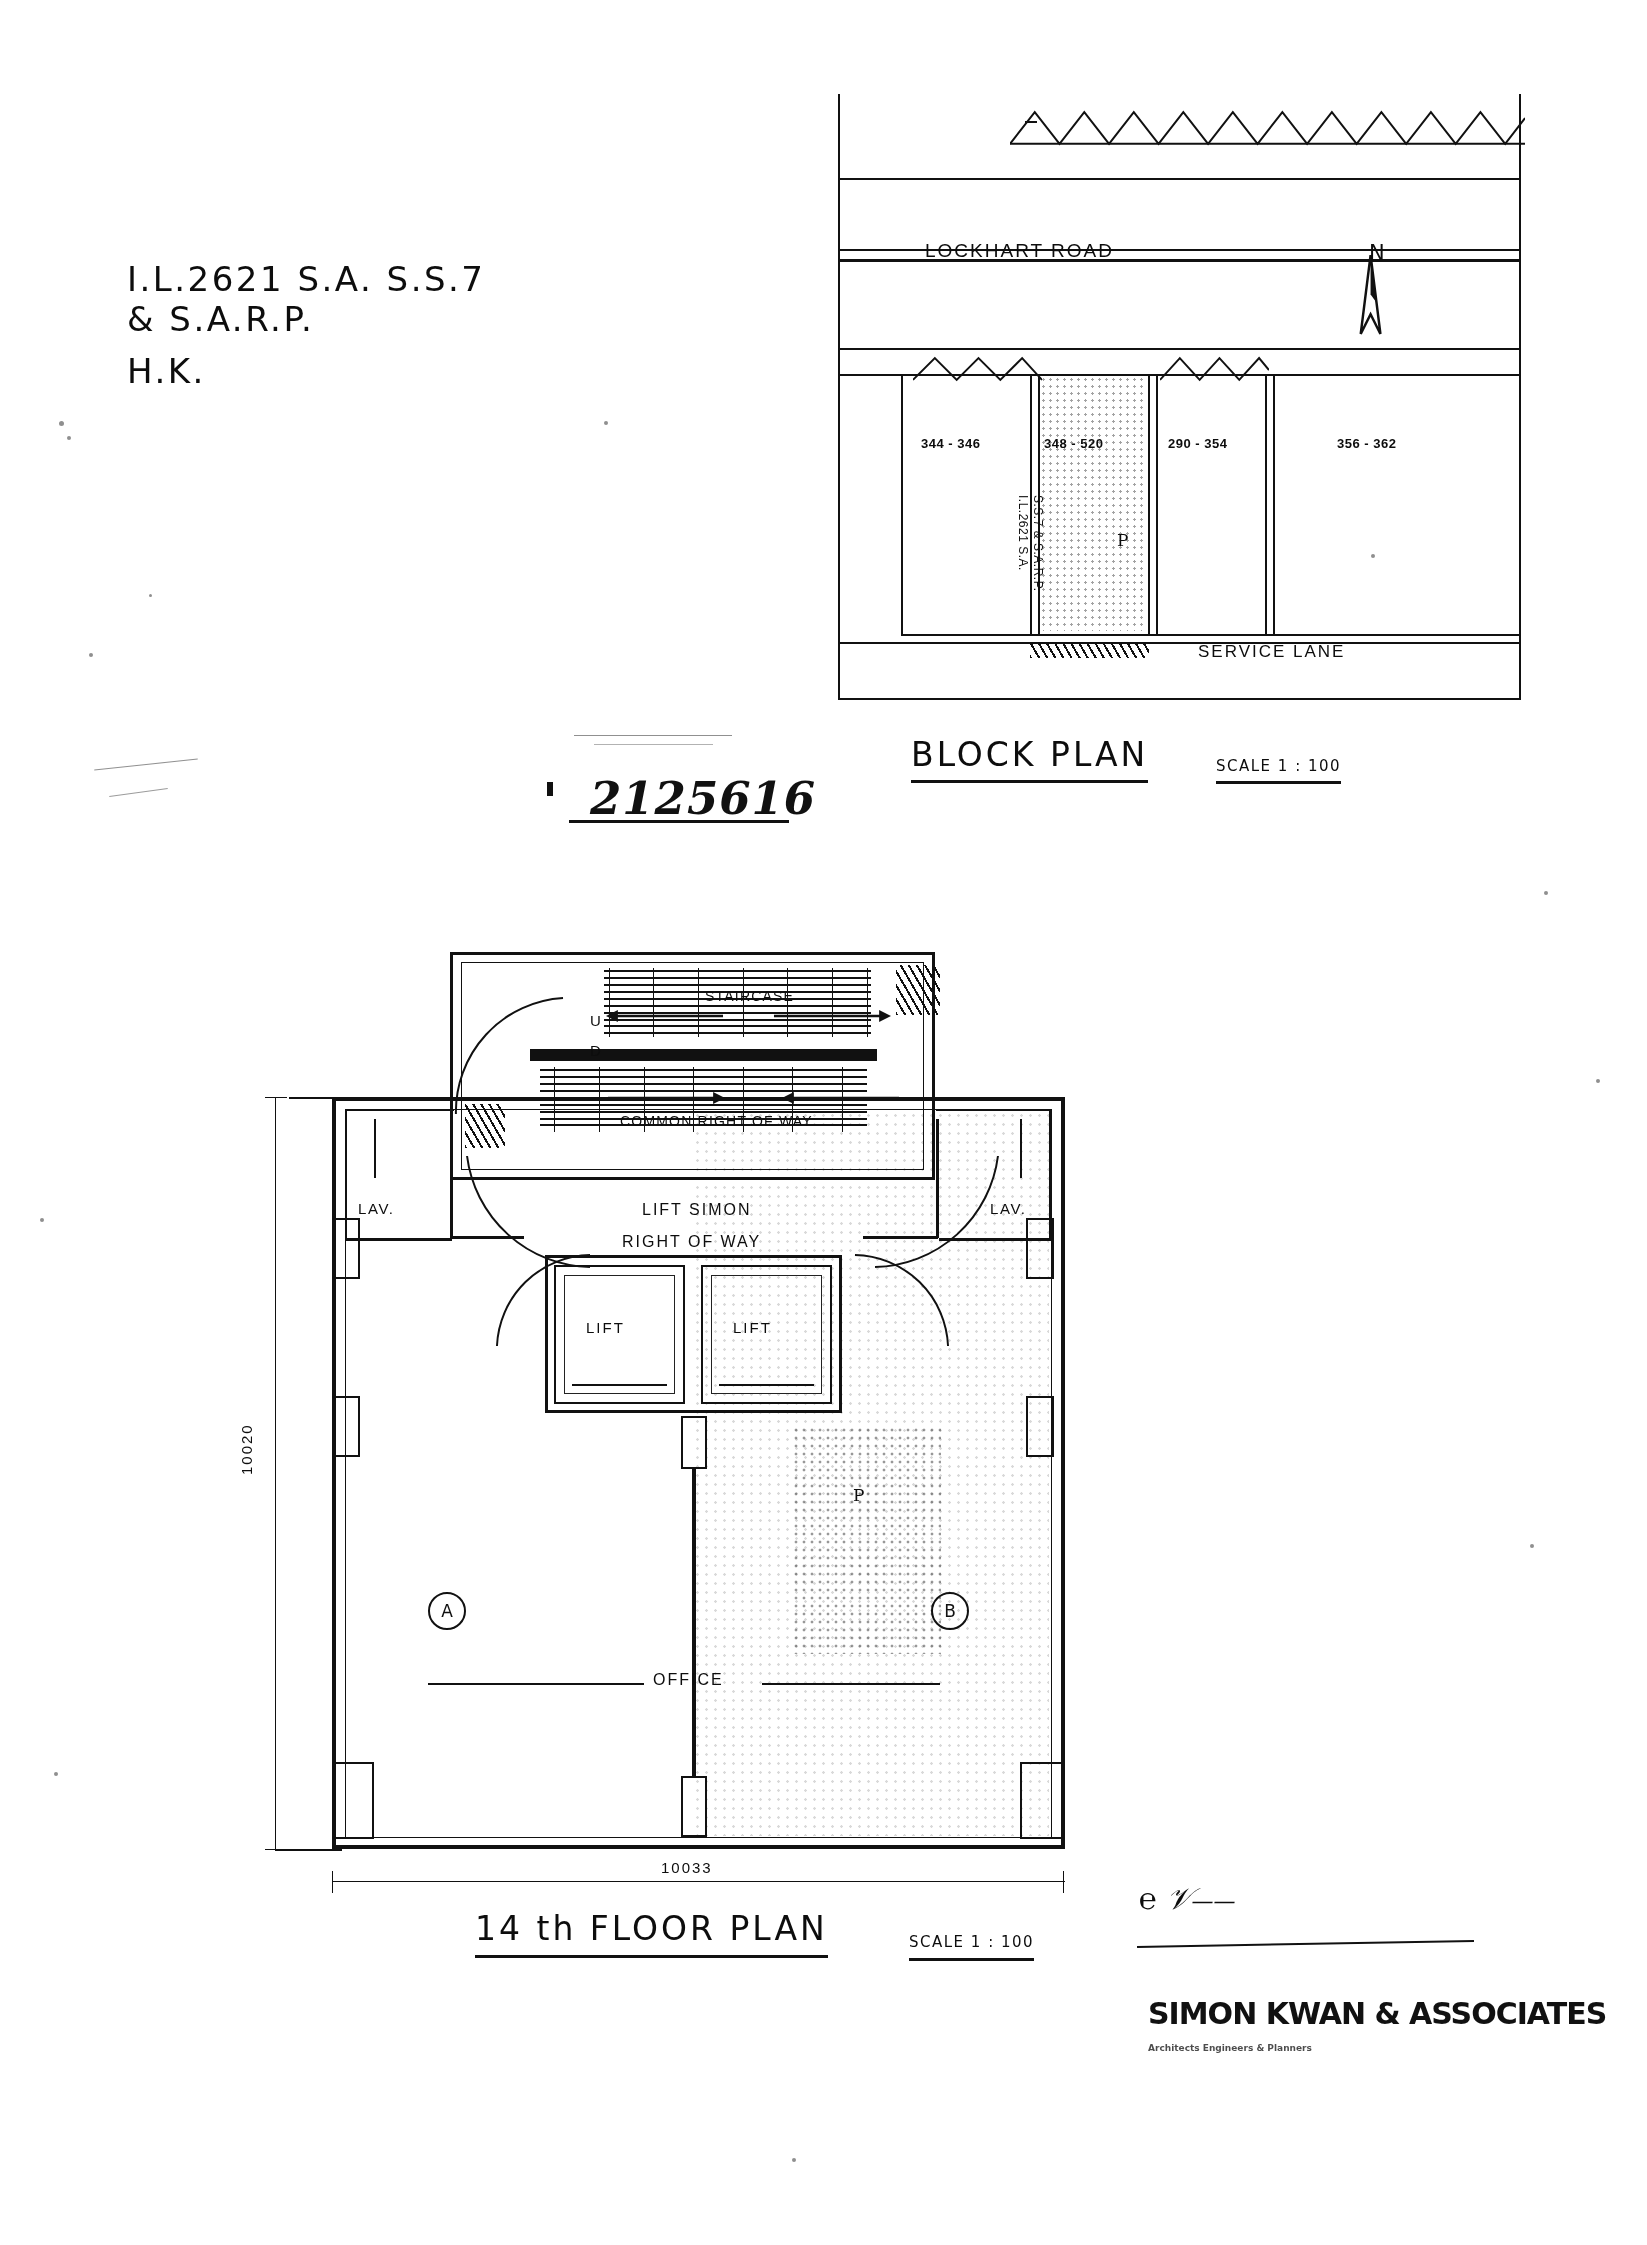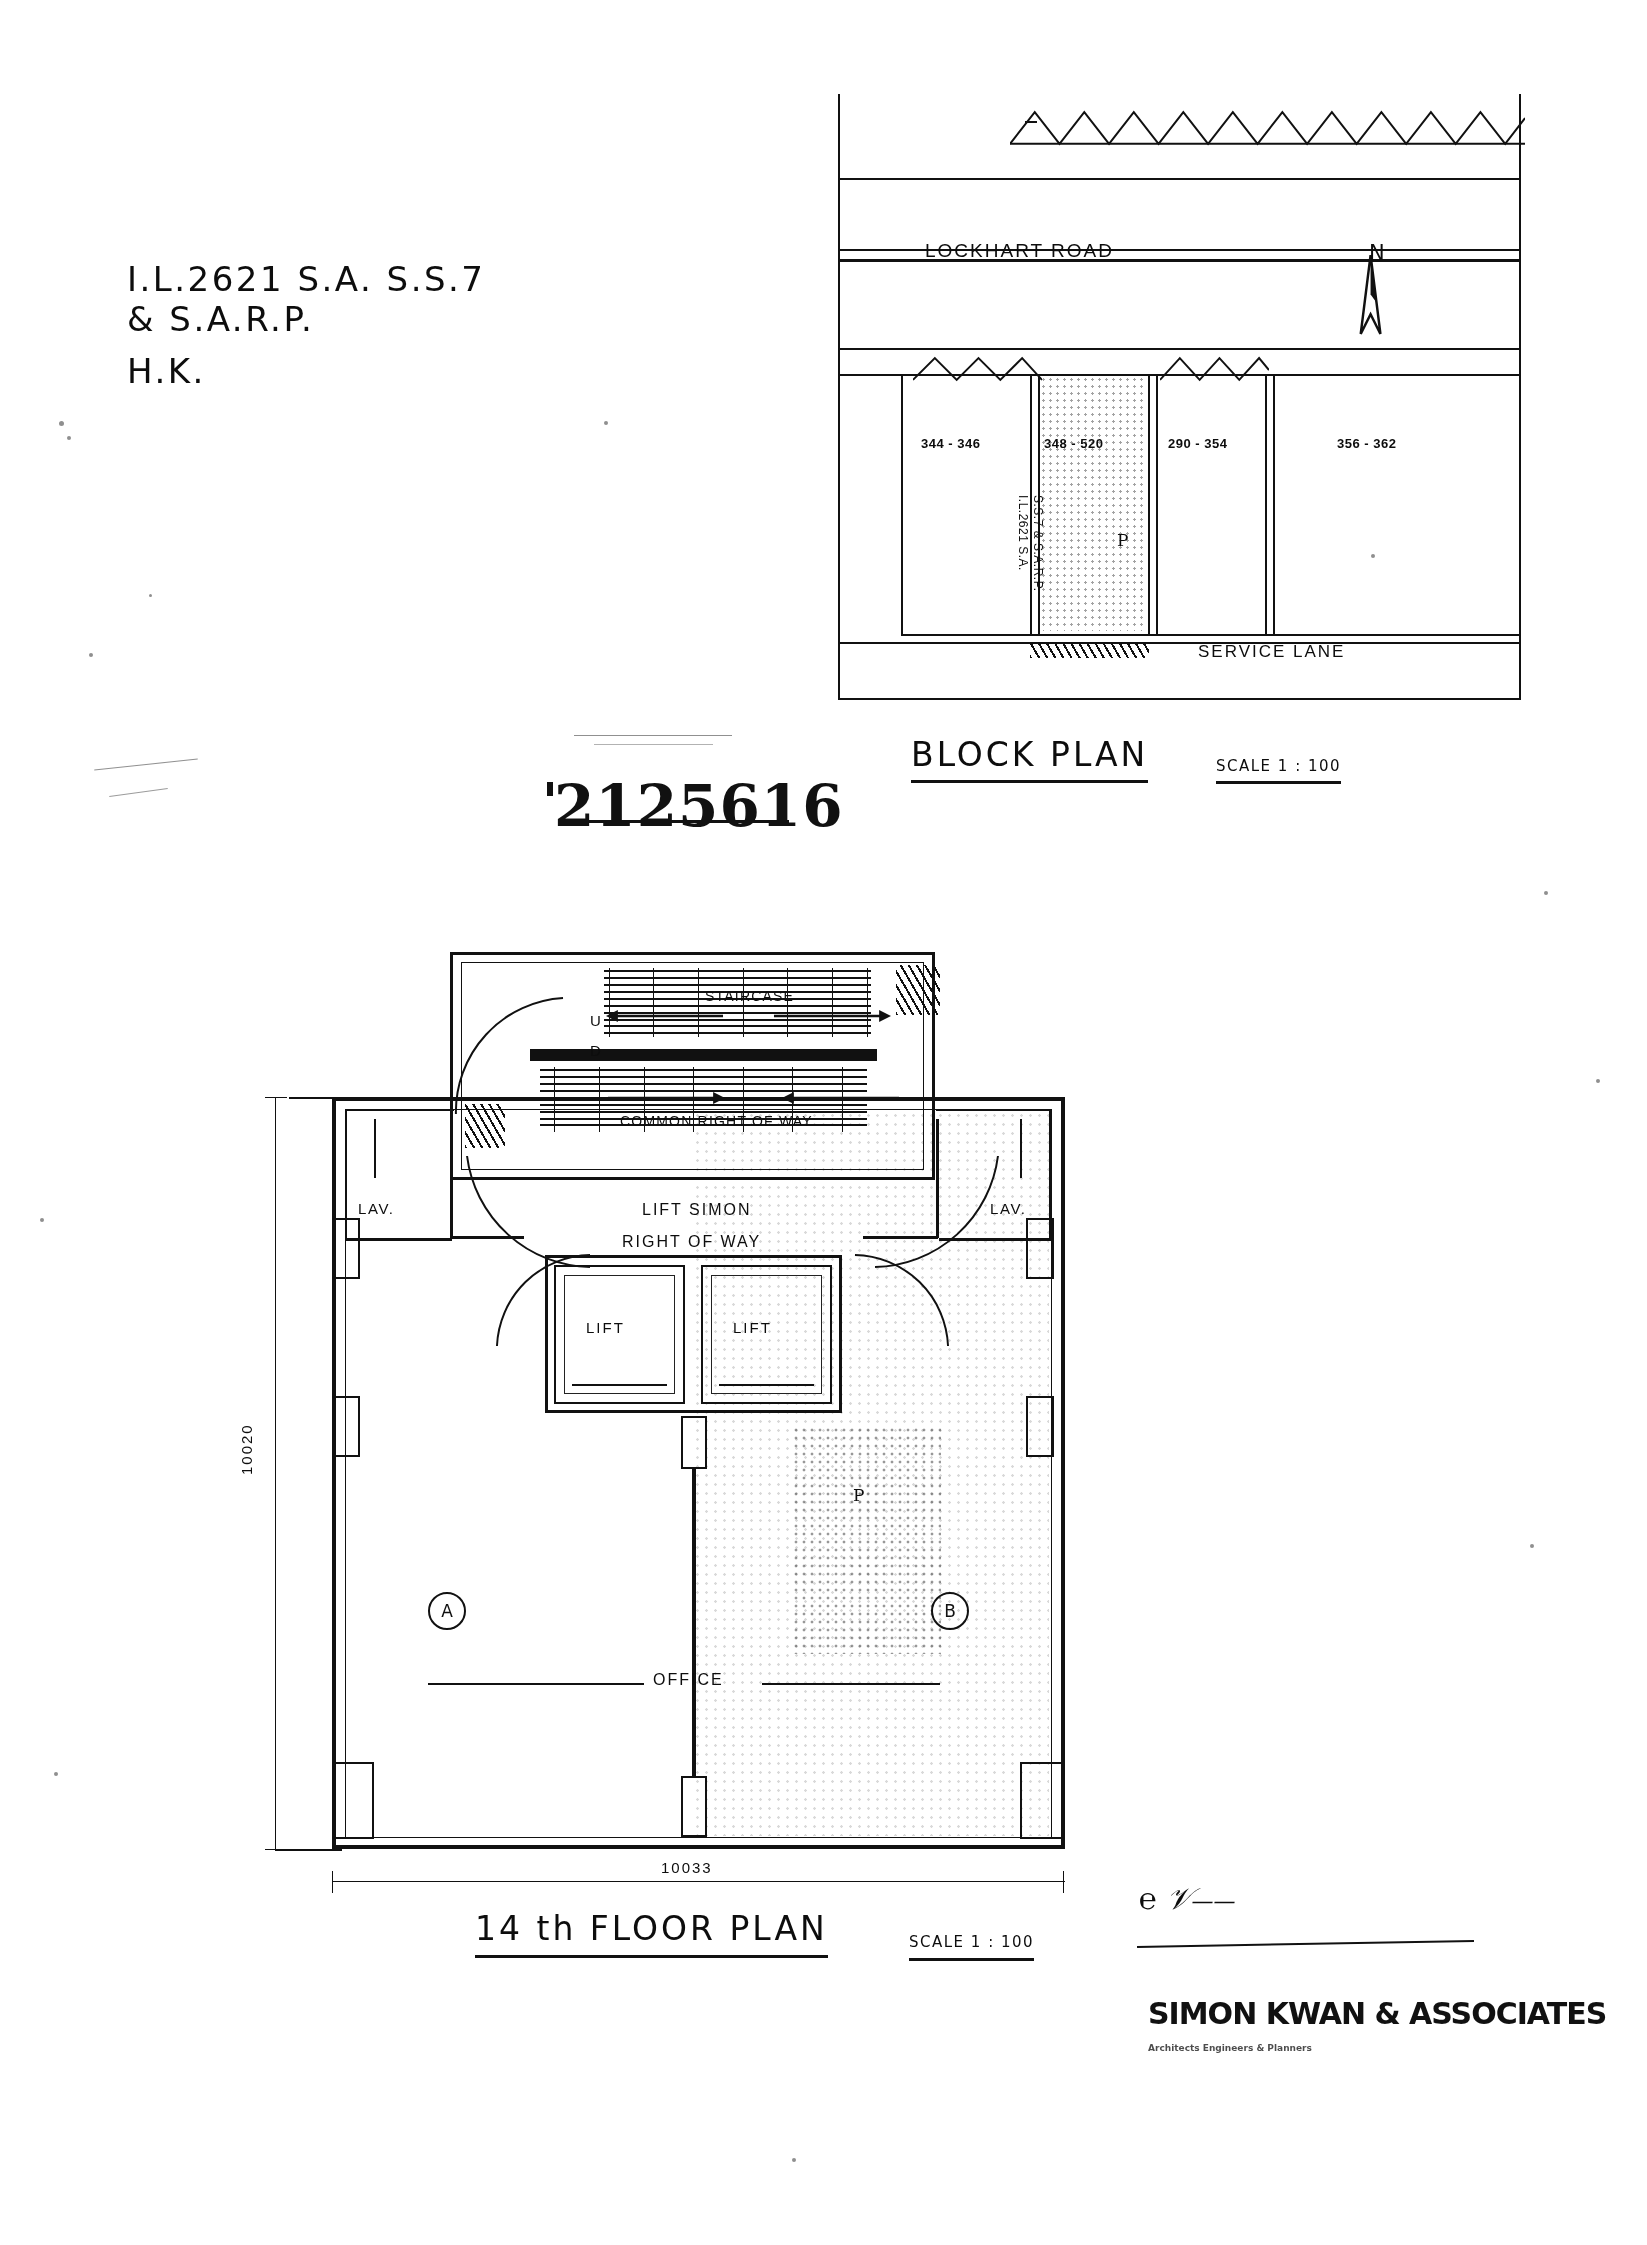--- a/index.html
+++ b/index.html
@@ -13,22 +13,22 @@
   .ln{position:absolute;background:#111;}
   .hline{height:2px;}
   .vline{width:2px;}
   .thin{background:#222;}
   .box{position:absolute;border:2px solid #111;box-sizing:border-box;}
   .boxthin{position:absolute;border:1px solid #222;box-sizing:border-box;}
   .txt{position:absolute;white-space:nowrap;letter-spacing:0.04em;}
 
   
   .title-id{font-size:34px;letter-spacing:2.5px;font-family:"DejaVu Sans", sans-serif;}
-  .stamp{font-family:"DejaVu Serif", serif;font-weight:bold;
-         font-size:58px;letter-spacing:1px;}
+  .stamp{font-family:"DejaVu Serif", serif;font-weight:bold;font-style:italic;
+         font-size:45px;letter-spacing:1px;margin-left:36px;}
 
   .plan-label{font-size:33px;letter-spacing:3px;font-family:"DejaVu Sans", sans-serif;}
   .plan-scale{font-size:15px;letter-spacing:1.5px;font-family:"DejaVu Sans", sans-serif;}
   .underline{border-bottom:3px solid #111;}
 
   .tiny{font-size:11px;letter-spacing:0.5px;}
   .mid{font-size:15px;letter-spacing:1.6px;}
 
   
   .speck{position:absolute;background:#333;border-radius:50%;opacity:.55;}

